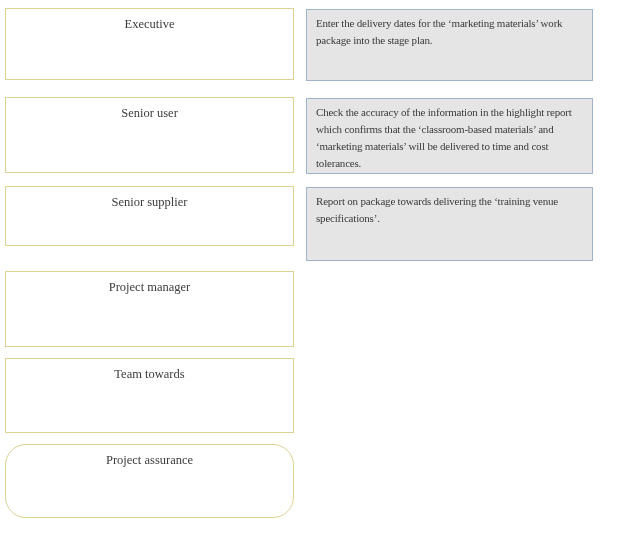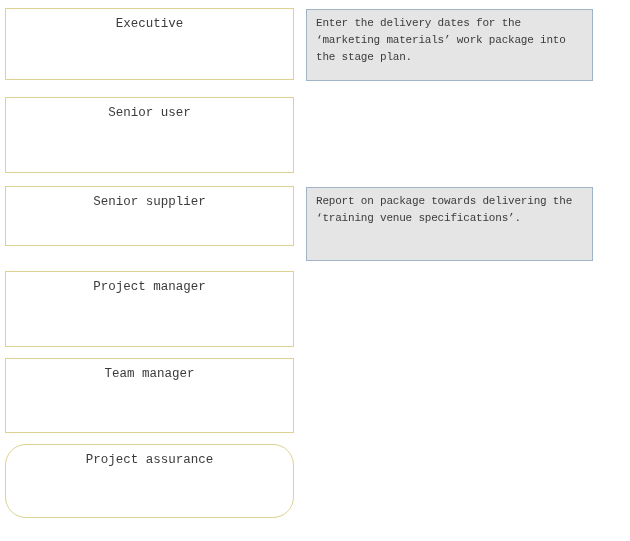--- a/index.html
+++ b/index.html
@@ -5,21 +5,21 @@
   html, body {
     margin: 0;
     padding: 0;
     background: #ffffff;
   }
   .canvas {
     position: relative;
     width: 630px;
     height: 541px;
     background: #ffffff;
-    font-family: Liberation Mono, monospace;
+    font-family: Liberation Serif, serif;
     color: #3b3b3b;
     overflow: hidden;
   }
   .role-box {
     position: absolute;
     left: 5px;
     width: 289px;
     border: 1.5px solid #dcd293;
     background: #ffffff;
     box-sizing: border-box;
@@ -72,26 +72,29 @@
   <div class="role-box r2">
     <span class="role-label">Senior user</span>
   </div>
   <div class="role-box r3">
     <span class="role-label">Senior supplier</span>
   </div>
   <div class="role-box r4">
     <span class="role-label">Project manager</span>
   </div>
   <div class="role-box r5">
-    <span class="role-label">Team manager</span>
+    <span class="role-label">Team towards</span>
   </div>
   <div class="role-box r6">
     <span class="role-label">Project assurance</span>
   </div>
 
   <div class="statement-box s1">
     <p>Enter the delivery dates for the ‘marketing materials’ work package into the stage plan.</p>
   </div>
+  <div class="statement-box s2">
+    <p>Check the accuracy of the information in the highlight report which confirms that the ‘classroom-based materials’ and ‘marketing materials’ will be delivered to time and cost tolerances.</p>
+  </div>
   <div class="statement-box s3">
     <p>Report on package towards delivering the ‘training venue specifications’.</p>
   </div>
 
 </div>
 
 </body></html>

